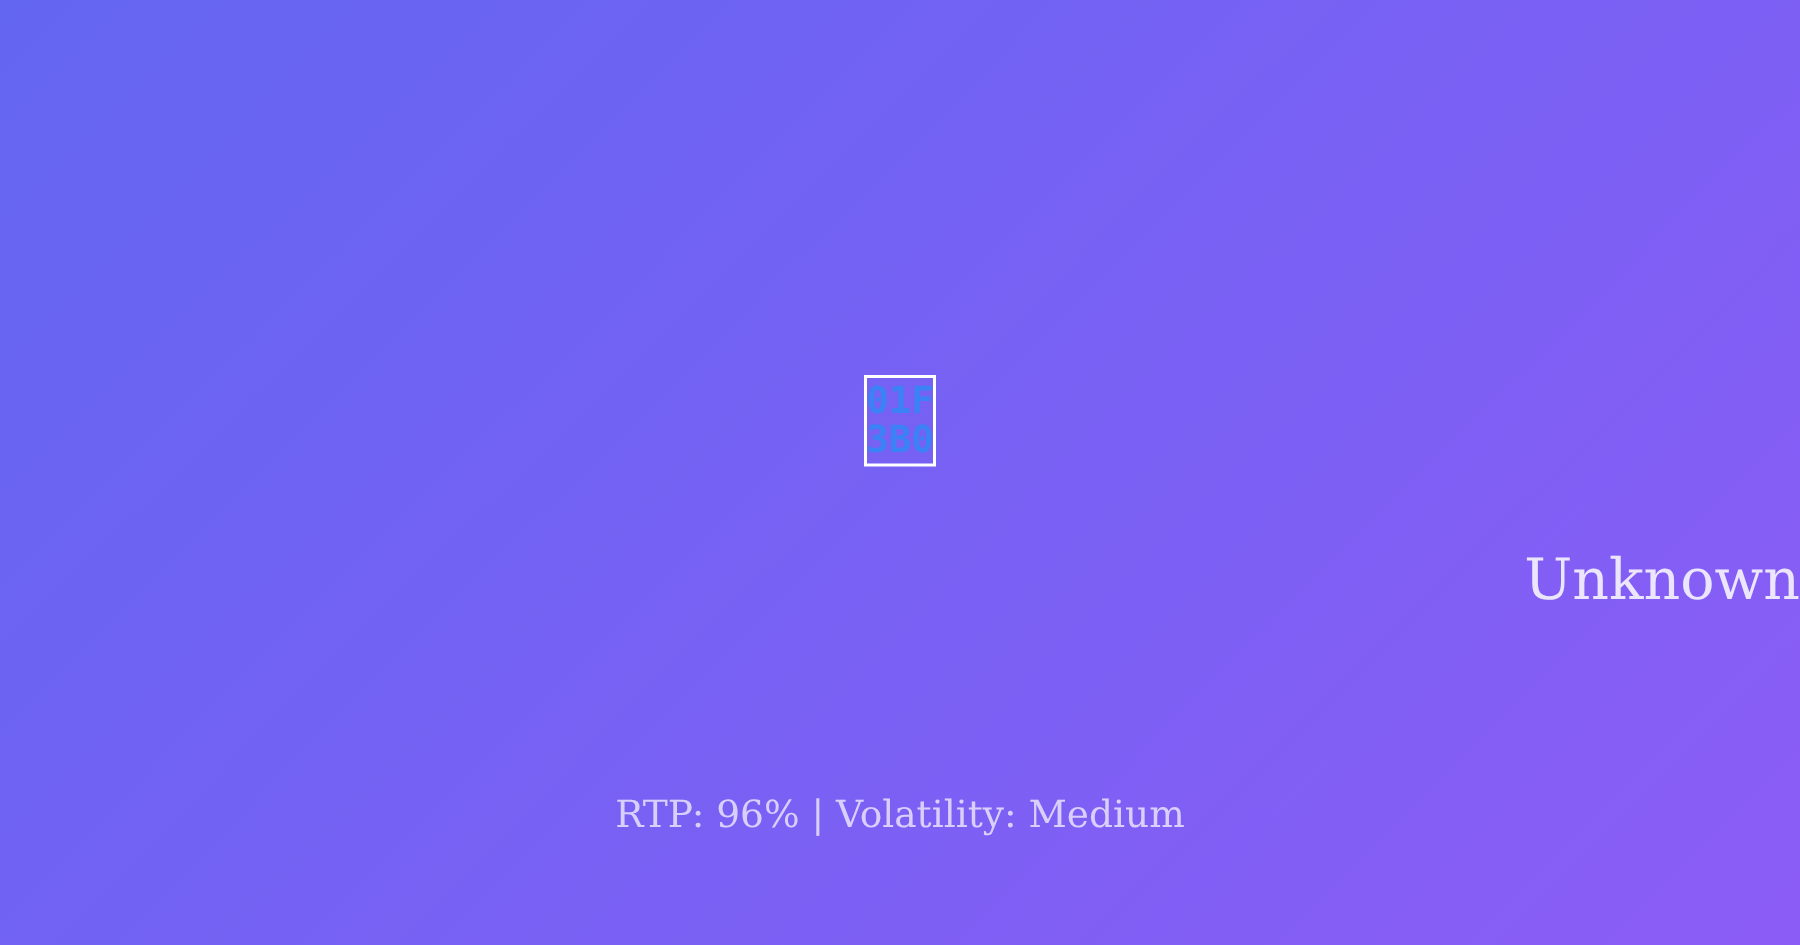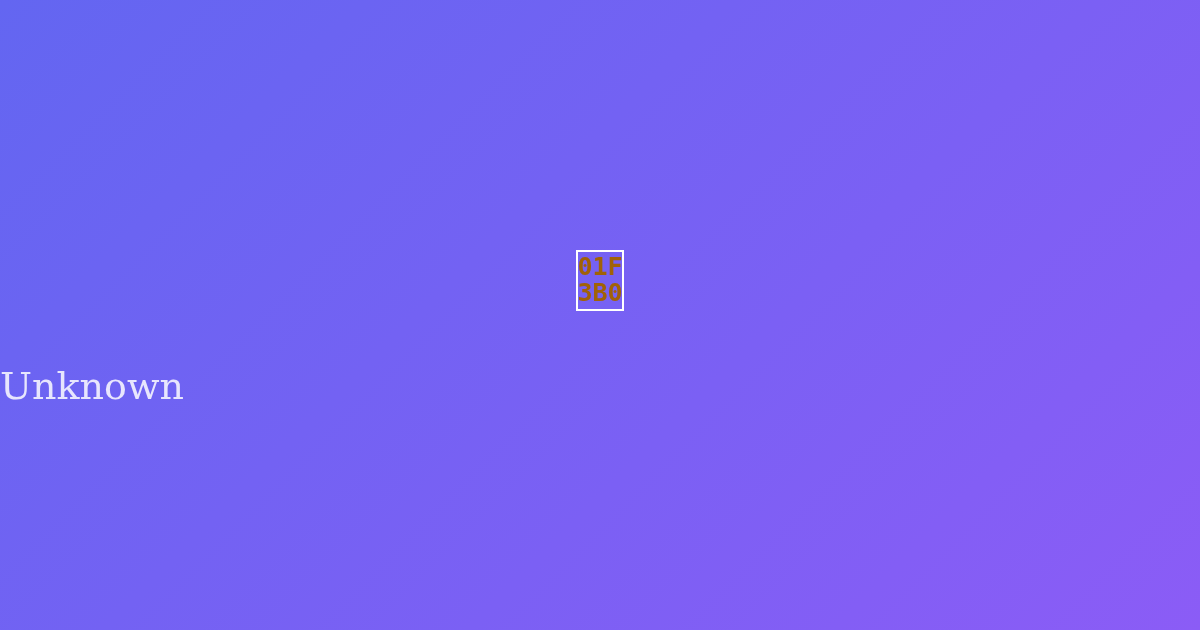--- a/index.html
+++ b/index.html
@@ -40,21 +40,21 @@
 
   
   .tofu {
     display: inline-flex;
     flex-direction: column;
     align-items: center;
     justify-content: center;
     width: 48px;
     height: 61px;
     border: 2px solid #ffffff;
-    color: #a16207;
+    color: #3b82f6;
     font-family: "DejaVu Sans Mono", "Liberation Mono", monospace;
     font-weight: 700;
     font-size: 25px;
     line-height: 26px;
     letter-spacing: 0px;
     flex: 0 0 auto;
     margin-top: 2px;
   }
   .tofu span { display:block; }
 
@@ -67,21 +67,21 @@
     white-space: nowrap;
     letter-spacing: 0.5px;
   }
 
   
   .provider {
     position: absolute;
     top: 362px;
     left: 0;
     width: 1200px;
-    text-align: left;
+    text-align: right;
     font-family: "DejaVu Serif", "Liberation Serif", serif;
     font-weight: 400;
     font-size: 38px;
     line-height: 48px;
     color: rgba(255,255,255,0.84);
   }
 
   
   .meta {
     position: absolute;
@@ -104,14 +104,15 @@
 
   <div class="title-row">
     <span class="tofu">
       <span>01F</span>
       <span>3B0</span>
     </span>
   </div>
 
   <div class="provider">Unknown</div>
 
+  <div class="meta">RTP: 96% | Volatility: Medium</div>
 
 </div>
 
 </body></html>

